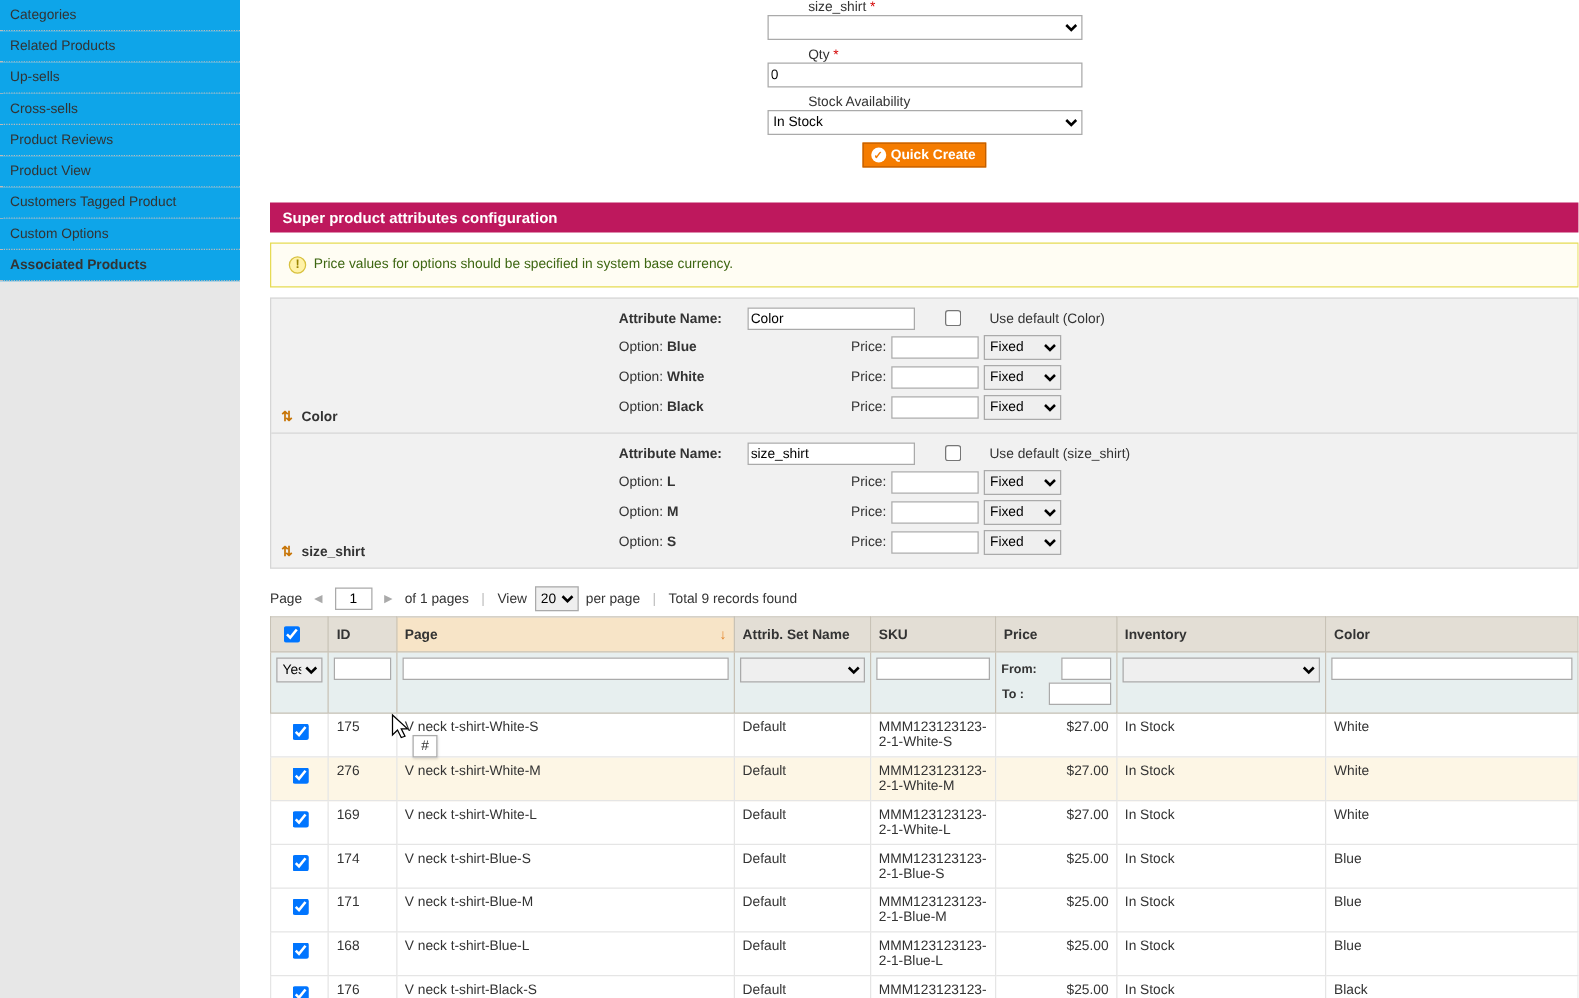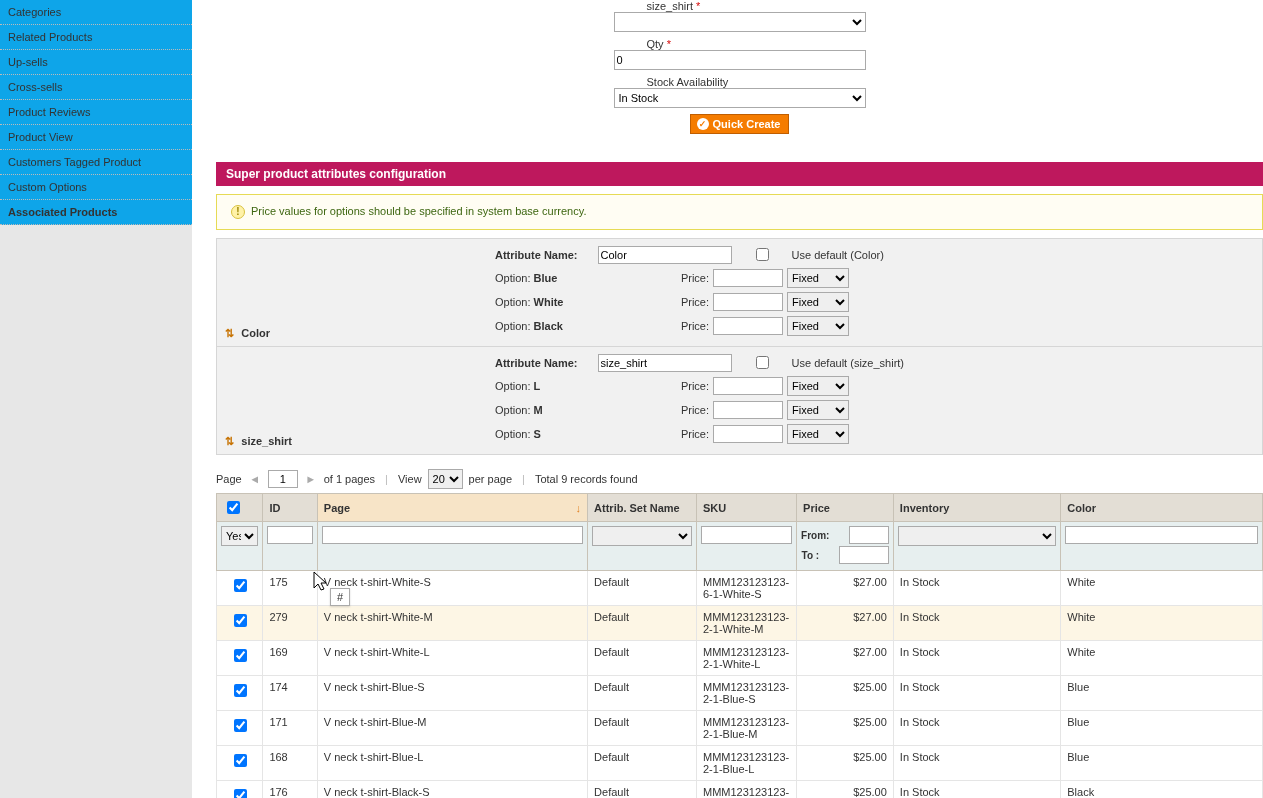--- a/index.html
+++ b/index.html
@@ -279,28 +279,28 @@
           <td class="col-inv"><select><option></option></select></td>
           <td class="col-color"><input type="text" style=""></td>
         </tr>
       </thead>
       <tbody id="grid-body">
           <tr>
             <td class="col-chk"><input type="checkbox" checked="" style=""></td>
             <td class="col-id">175</td>
             <td class="col-name">V neck t-shirt-White-S</td>
             <td class="col-set">Default</td>
-            <td class="col-sku">MMM123123123-6-1-White-S</td>
+            <td class="col-sku">MMM123123123-2-1-White-S</td>
             <td class="col-price">$27.00</td>
             <td class="col-inv">In Stock</td>
             <td class="col-color">White</td>
           </tr>
           <tr class="highlight">
             <td class="col-chk"><input type="checkbox" checked="" style=""></td>
-            <td class="col-id">279</td>
+            <td class="col-id">276</td>
             <td class="col-name">V neck t-shirt-White-M</td>
             <td class="col-set">Default</td>
             <td class="col-sku">MMM123123123-2-1-White-M</td>
             <td class="col-price">$27.00</td>
             <td class="col-inv">In Stock</td>
             <td class="col-color">White</td>
           </tr>
           <tr>
             <td class="col-chk"><input type="checkbox" checked="" style=""></td>
             <td class="col-id">169</td>

